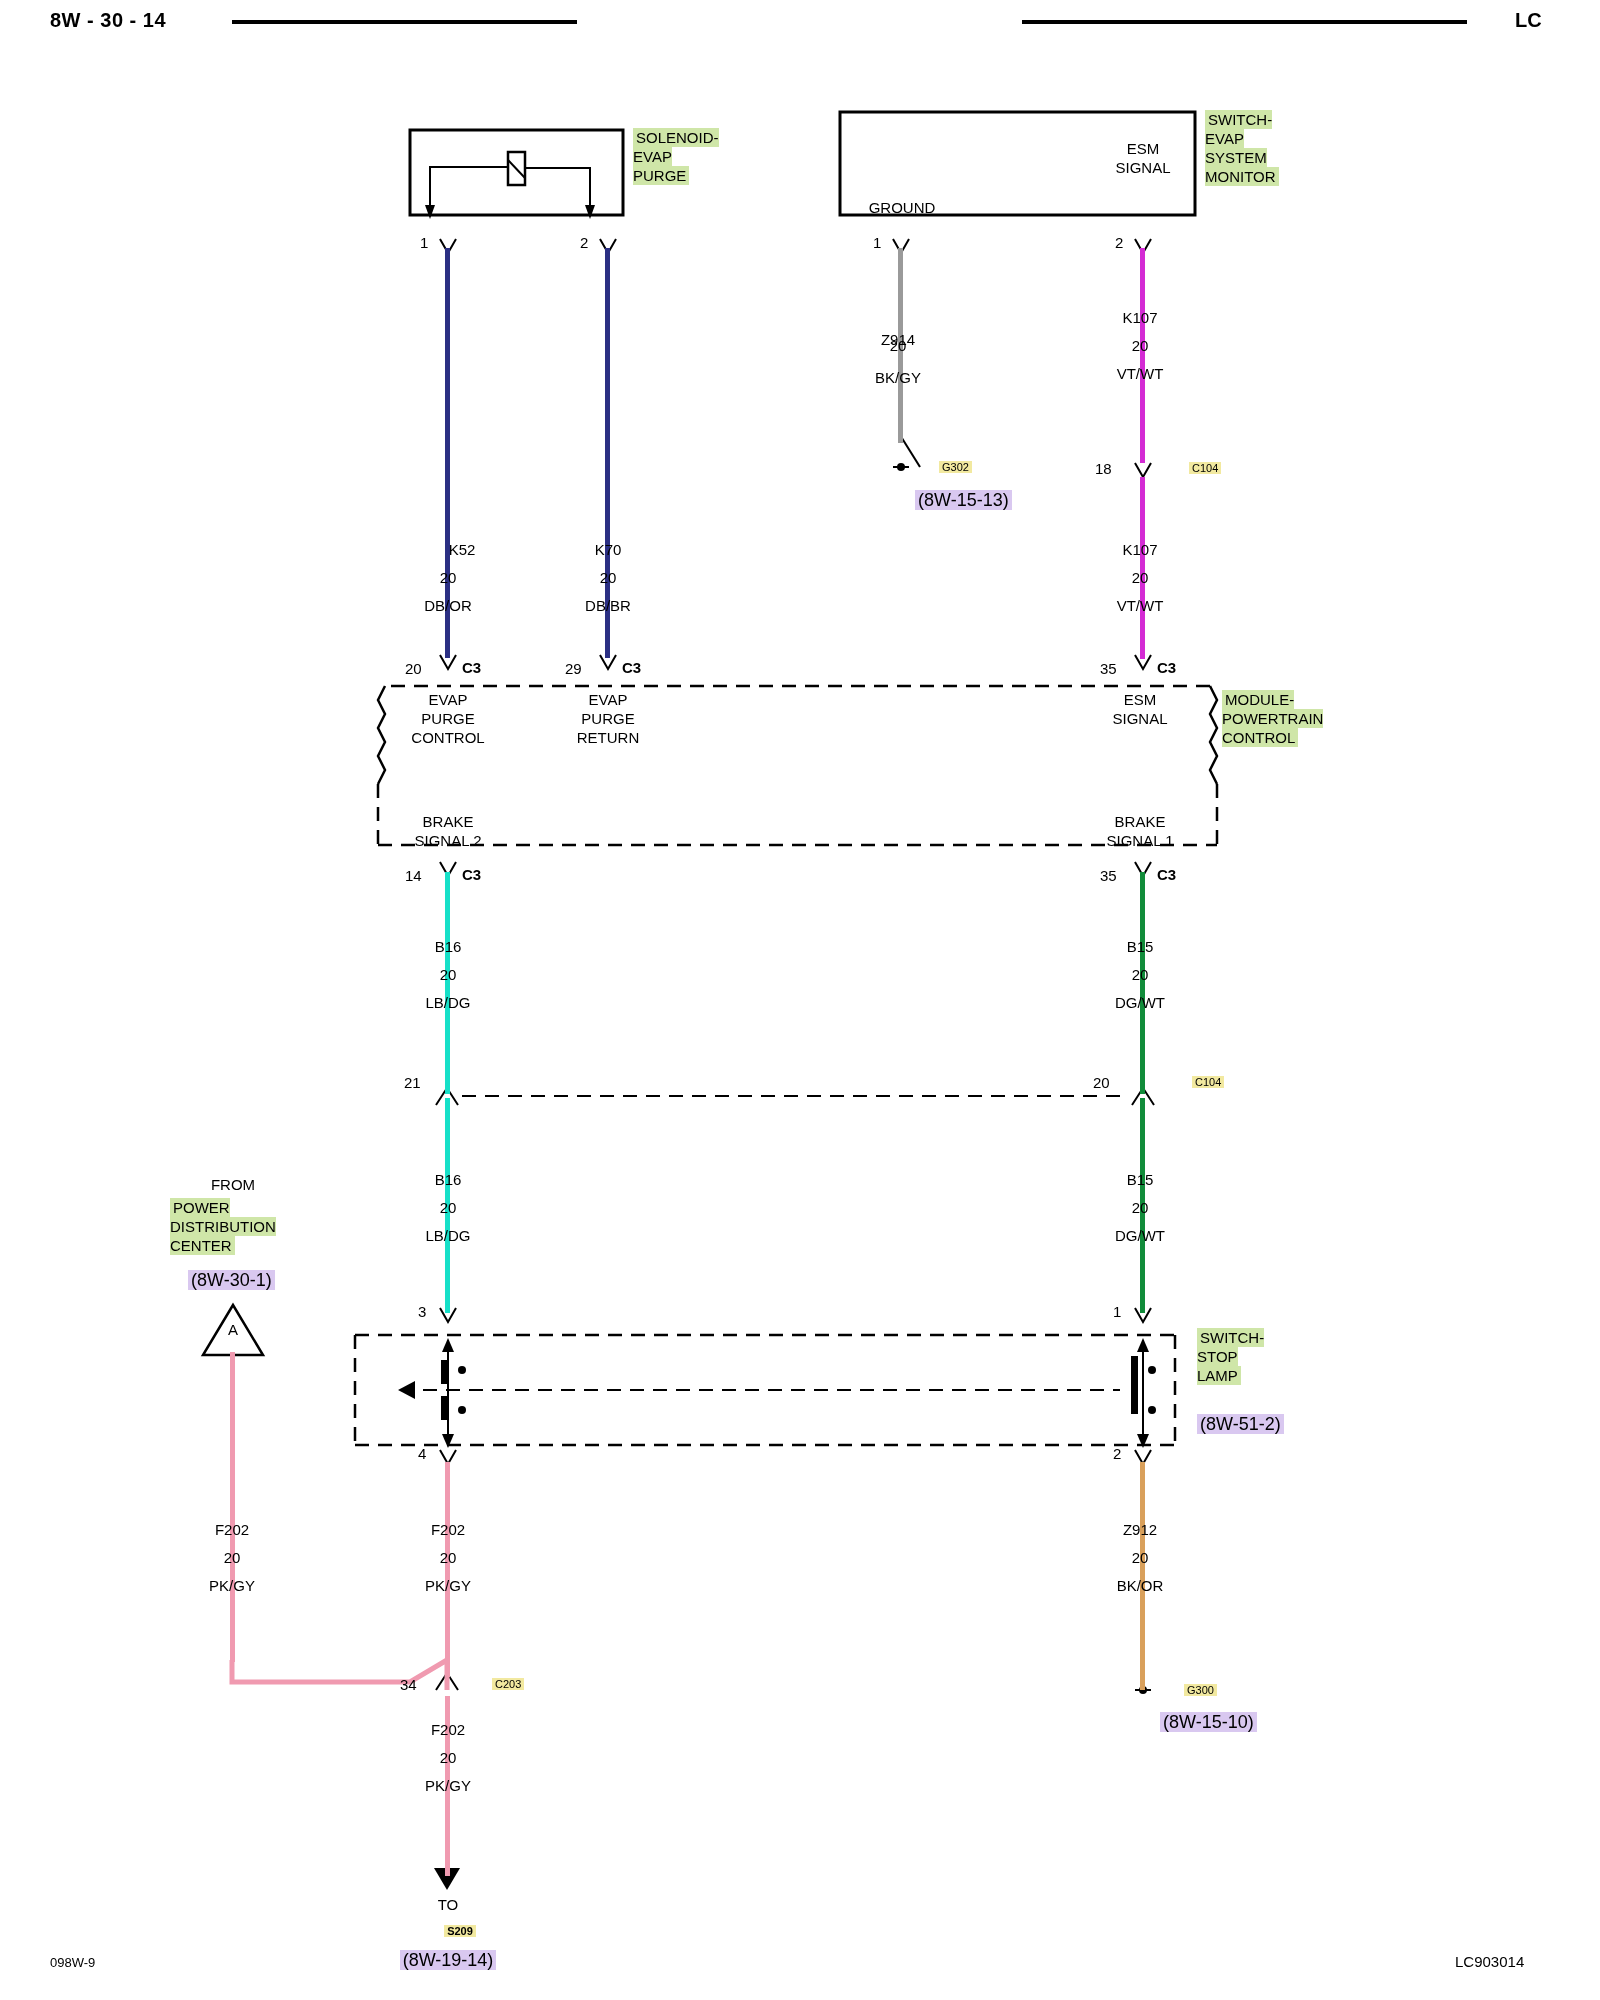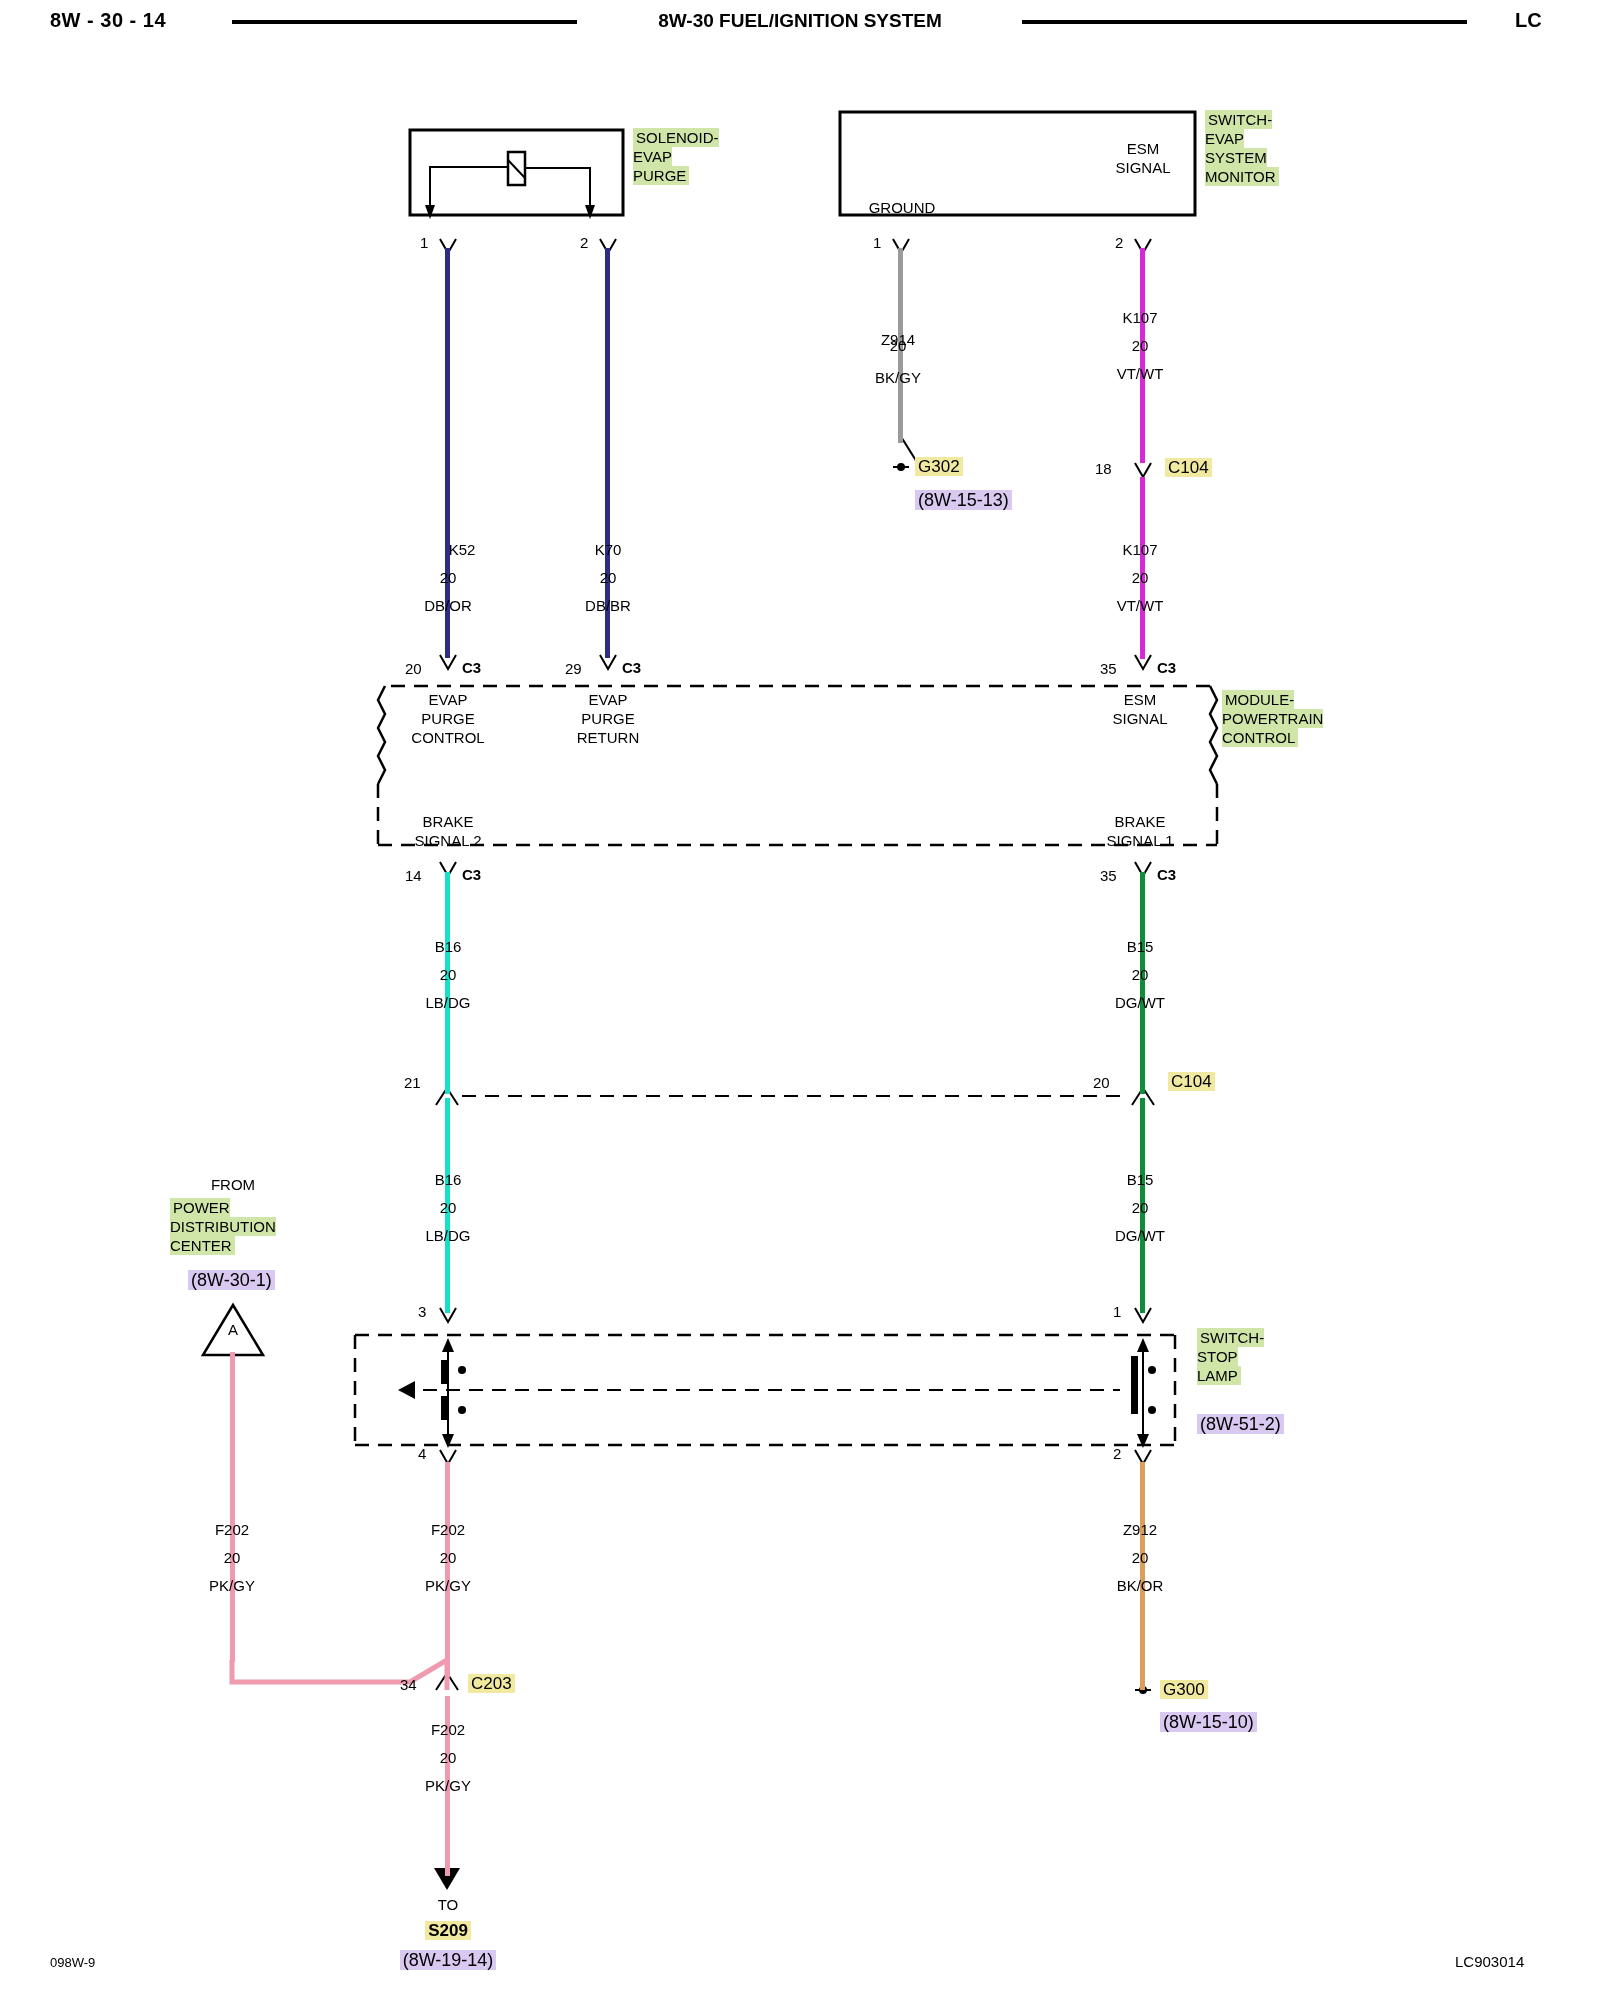--- a/index.html
+++ b/index.html
@@ -13,40 +13,39 @@
   .hdr-right{left:1515px;top:9px;font-size:20px;font-weight:bold;}
   .rule{position:absolute;height:4px;background:#000;}
   
   .ft-left{left:50px;top:1955px;font-size:13px;}
   .ft-right{left:1455px;top:1953px;font-size:15px;}
   
   .lbl{font-size:15px;line-height:19px;}
   .bold{font-weight:bold;}
   
   .green{background:#cfe6a8;padding:1px 3px;font-size:15px;line-height:19px;color:#000;}
-  .yellow{background:#f2e9a0;padding:0 3px;font-size:17px;}
+  .yellow{background:#f2e9a0;padding:0 3px;font-size:11px;margin-left:24px;}
   .violet{background:#d9c8f0;padding:0 3px;font-size:18px;}
   
   .wire{position:absolute;width:5px;}
   .w-dkblue{background:#2b2f83;}
   .w-gray{background:#9a9a9a;}
   .w-magenta{background:#d42bd4;}
   .w-cyan{background:#16e0c8;}
   .w-green{background:#118c3a;}
   .w-pink{background:#f09ab0;}
   .w-tan{background:#d9a05b;}
   svg{position:absolute;left:0;top:0;overflow:visible;}
 </style>
 </head>
 <body>
 
 <div class="page">
 
   <div class="abs hdr-left">8W - 30 - 14</div>
-  <div class="abs hdr-title">8W-30 FUEL/IGNITION SYSTEM</div>
   <div class="abs hdr-right">LC</div>
   <div class="rule" style="left:232px;top:20px;width:345px;"></div>
   <div class="rule" style="left:1022px;top:20px;width:445px;"></div>
 
   <div class="abs ft-left">098W-9</div>
   <div class="abs ft-right">LC903014</div>
 
   <svg width="1600" height="2000">
 
     <rect x="410" y="130" width="213" height="85" fill="none" stroke="#000" stroke-width="3"></rect>

